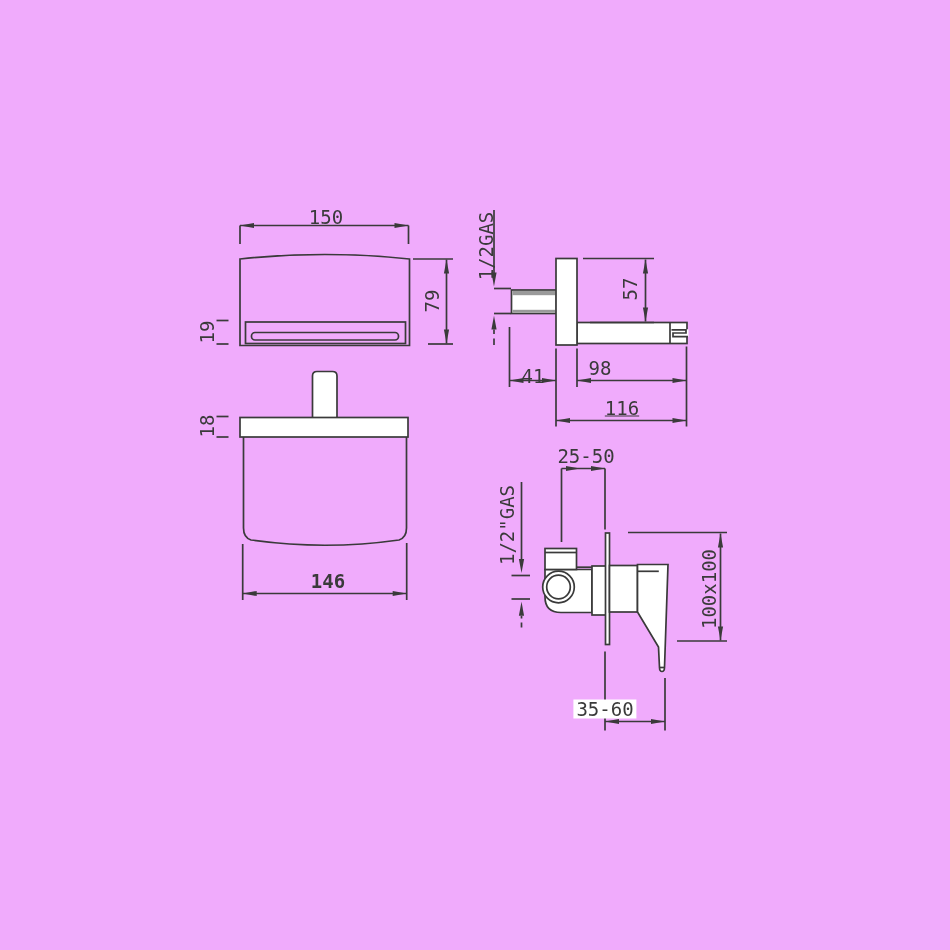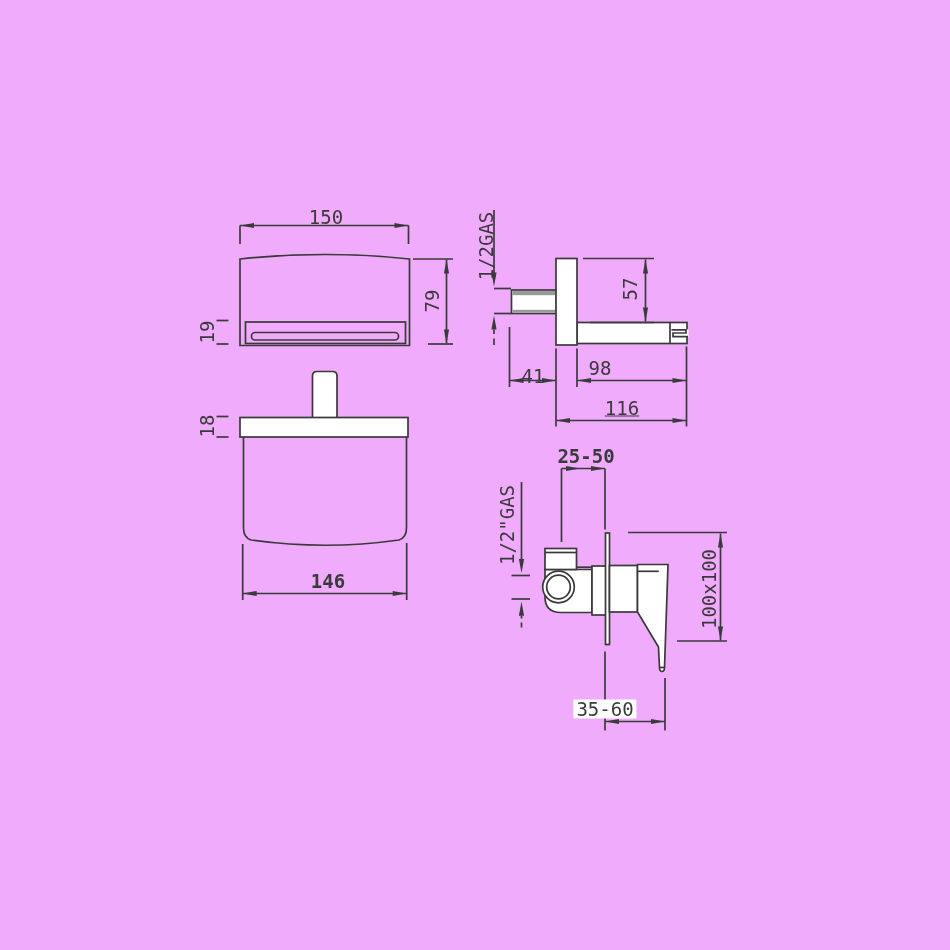--- a/index.html
+++ b/index.html
@@ -153,18 +153,18 @@
 
 <div class="lbl rot" style="left:486px;top:246px;">1/2GAS</div>
 <div class="lbl rot" style="left:630px;top:289px;">57</div>
 <div class="lbl" style="left:533px;top:376px;">41</div>
 <div class="lbl" style="left:600px;top:368px;">98</div>
 <div class="lbl" style="left:622px;top:408px;text-decoration:underline;">116</div>
 
 <div class="lbl rot" style="left:207px;top:426px;">18</div>
 <div class="lbl" style="left:328px;top:581px;font-weight:bold;">146</div>
 
-<div class="lbl" style="left:586px;top:456px;font-weight:bold;">25-50</div>
+<div class="lbl" style="left:586px;top:456px;">25-50</div>
 <div class="lbl rot" style="left:507px;top:525px;">1/2"GAS</div>
 <div class="lbl rot" style="left:709px;top:589px;">100x100</div>
 <div class="lbl maskbg" style="left:605px;top:709px;">35-60</div>
 
 </div>
 
 </body></html>

